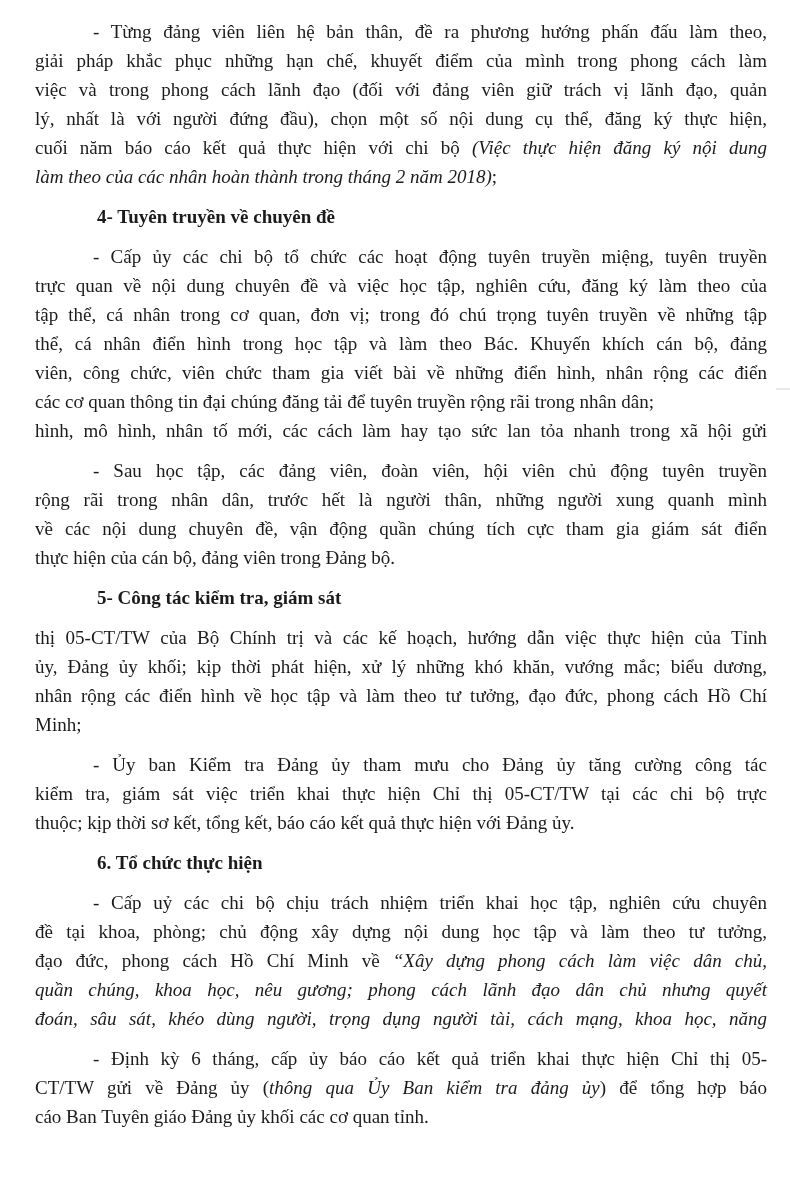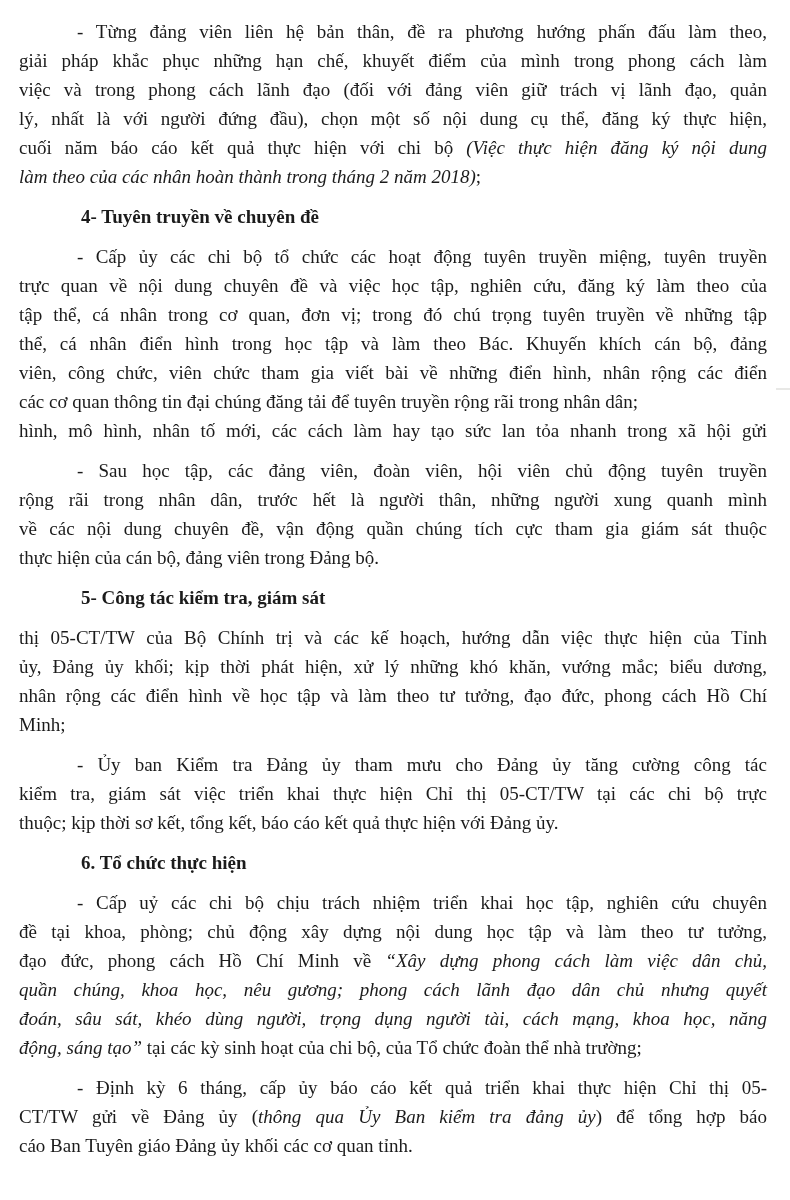--- a/index.html
+++ b/index.html
@@ -12,21 +12,21 @@
     width: 790px;
     height: 1200px;
     box-sizing: border-box;
     background: #ffffff;
     padding: 17px 23px 0 19px;
     overflow: hidden;
     font-family: "Liberation Serif", "DejaVu Serif", serif;
     color: #1b1b1b;
   }
   .block {
-    margin: 0 0 11px 0;
+    margin: 0 0 11px 16px;
   }
   .block:last-child { margin-bottom: 0; }
   .line {
     font-size: 19px;
     line-height: 29px;
     text-align: justify;
     text-align-last: justify;
     text-justify: inter-word;
     white-space: normal;
   }
@@ -75,21 +75,21 @@
         <div class="line"><span>trực quan về nội dung chuyên đề và việc học tập, nghiên cứu, đăng ký làm theo của</span></div>
         <div class="line"><span>tập thể, cá nhân trong cơ quan, đơn vị; trong đó chú trọng tuyên truyền về những tập</span></div>
         <div class="line"><span>thể, cá nhân điển hình trong học tập và làm theo Bác. Khuyến khích cán bộ, đảng</span></div>
         <div class="line"><span>viên, công chức, viên chức tham gia viết bài về những điển hình, nhân rộng các điển</span></div>
         <div class="line last"><span>các cơ quan thông tin đại chúng đăng tải để tuyên truyền rộng rãi trong nhân dân;</span></div>
         <div class="line"><span>hình, mô hình, nhân tố mới, các cách làm hay tạo sức lan tỏa nhanh trong xã hội gửi</span></div>
       </div>
       <div class="block paragraph">
         <div class="line indent"><span>- Sau học tập, các đảng viên, đoàn viên, hội viên chủ động tuyên truyền</span></div>
         <div class="line"><span>rộng rãi trong nhân dân, trước hết là người thân, những người xung quanh mình</span></div>
-        <div class="line"><span>về các nội dung chuyên đề, vận động quần chúng tích cực tham gia giám sát thuộc</span></div>
+        <div class="line"><span>về các nội dung chuyên đề, vận động quần chúng tích cực tham gia giám sát điển</span></div>
         <div class="line last"><span>thực hiện của cán bộ, đảng viên trong Đảng bộ.</span></div>
       </div>
       <div class="block heading">
         <div class="line last"><span>5- Công tác kiểm tra, giám sát</span></div>
       </div>
       <div class="block paragraph">
         <div class="line"><span>thị 05-CT/TW của Bộ Chính trị và các kế hoạch, hướng dẫn việc thực hiện của Tỉnh</span></div>
         <div class="line"><span>ủy, Đảng ủy khối; kịp thời phát hiện, xử lý những khó khăn, vướng mắc; biểu dương,</span></div>
         <div class="line"><span>nhân rộng các điển hình về học tập và làm theo tư tưởng, đạo đức, phong cách Hồ Chí</span></div>
         <div class="line last"><span>Minh;</span></div>
@@ -101,21 +101,20 @@
       </div>
       <div class="block heading">
         <div class="line last"><span>6. Tổ chức thực hiện</span></div>
       </div>
       <div class="block paragraph">
         <div class="line indent"><span>- Cấp uỷ các chi bộ chịu trách nhiệm triển khai học tập, nghiên cứu chuyên</span></div>
         <div class="line"><span>đề tại khoa, phòng; chủ động xây dựng nội dung học tập và làm theo tư tưởng,</span></div>
         <div class="line"><span>đạo đức, phong cách Hồ Chí Minh về </span><span class="italic">“Xây dựng phong cách làm việc dân chủ,</span></div>
         <div class="line"><span class="italic">quần chúng, khoa học, nêu gương; phong cách lãnh đạo dân chủ nhưng quyết</span></div>
         <div class="line"><span class="italic">đoán, sâu sát, khéo dùng người, trọng dụng người tài, cách mạng, khoa học, năng</span></div>
-        <div class="line last"><span class="italic">động, sáng tạo”</span><span> tại các kỳ sinh hoạt của chi bộ, của Tổ chức đoàn thể nhà trường;</span></div>
       </div>
       <div class="block paragraph">
         <div class="line indent"><span>- Định kỳ 6 tháng, cấp ủy báo cáo kết quả triển khai thực hiện Chỉ thị 05-</span></div>
         <div class="line"><span>CT/TW gửi về Đảng ủy (</span><span class="italic">thông qua Ủy Ban kiểm tra đảng ủy</span><span>) để tổng hợp báo</span></div>
         <div class="line last"><span>cáo Ban Tuyên giáo Đảng ủy khối các cơ quan tỉnh.</span></div>
       </div>
     </div>
   <div class="scan-artifact"></div>
 </div>
 

